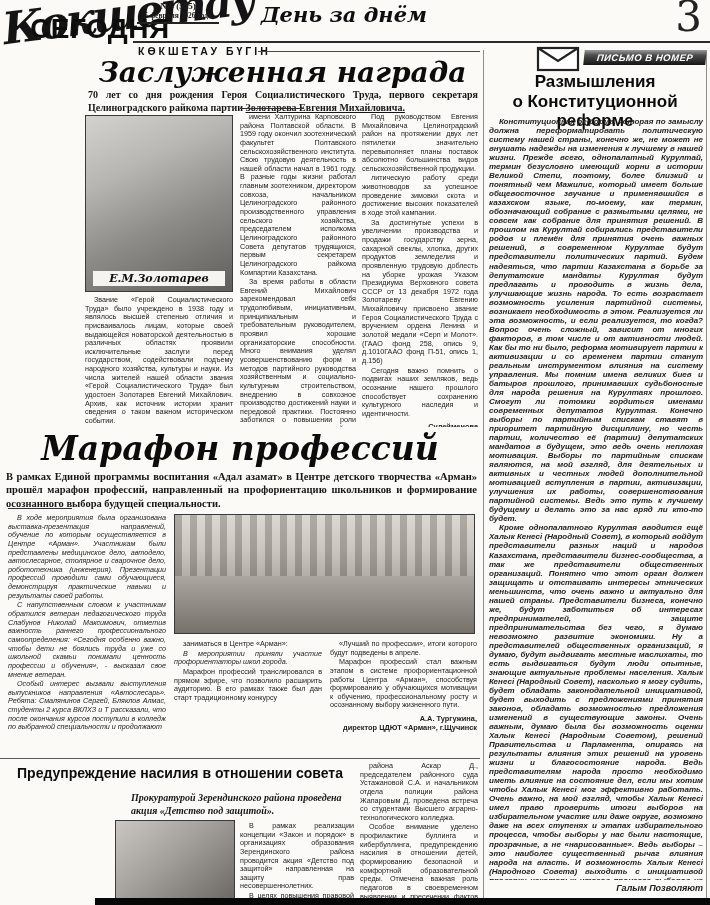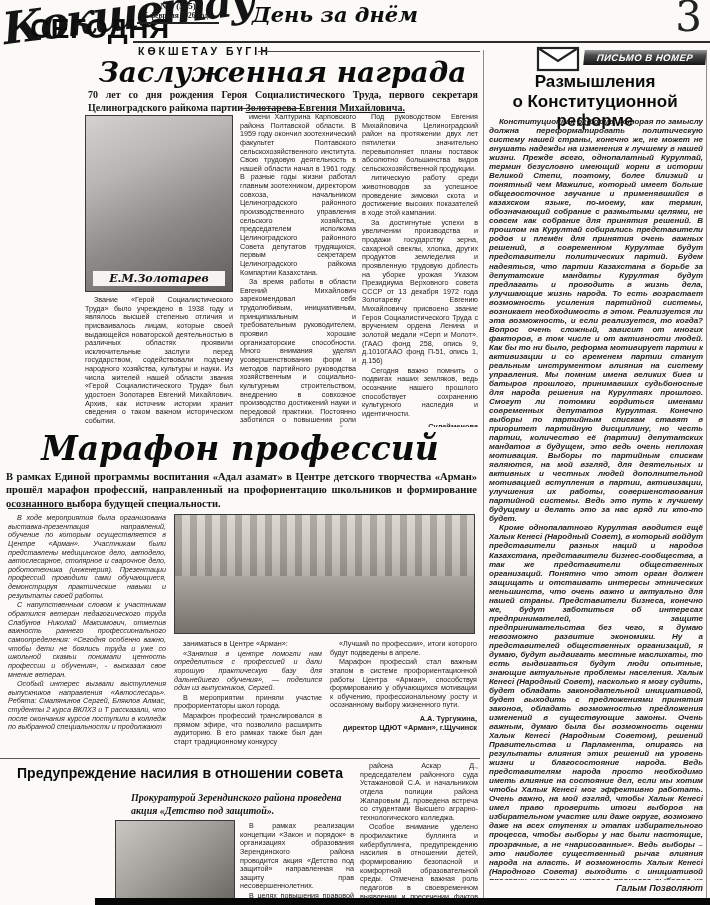--- a/index.html
+++ b/index.html
@@ -7,21 +7,21 @@
         font-family:"Liberation Sans",sans-serif;color:#1c1c1c;overflow:hidden;}
 
   
   .script-logo{position:absolute;left:2px;top:-12px;font:italic 700 44px "DejaVu Serif",serif;
                letter-spacing:-3px;transform:rotate(-7deg);color:#141414;white-space:nowrap;}
   .bold-logo{position:absolute;left:30px;top:13px;font-weight:900;font-size:28px;letter-spacing:.5px;color:#0d0d0d;}
   .kazakh-logo{position:absolute;left:138px;top:45px;font-weight:700;font-size:10.5px;letter-spacing:3px;color:#111;}
   .issue-box{position:absolute;left:137px;top:1px;width:82px;text-align:center;border-bottom:2px solid #222;padding-bottom:2px;}
   .issue-box .no{font:700 9px "Liberation Serif",serif;}
   .issue-box .date{font:700 7.5px "Liberation Serif",serif;}
-  .rubric{position:absolute;left:252px;top:2px;width:175px;text-align:left;font:italic 900 21px "DejaVu Serif",serif;color:#0e0e0e;}
+  .rubric{position:absolute;left:252px;top:2px;width:175px;text-align:right;font:italic 900 21px "DejaVu Serif",serif;color:#0e0e0e;}
   .pagenum{position:absolute;right:8px;top:-8px;font:400 42px "DejaVu Serif",serif;color:#222;}
   .header-rule{position:absolute;left:133px;right:0;top:41px;border-top:2px solid #2c2c2c;}
   .kazakh-dash{position:absolute;left:258px;top:51px;width:222px;border-top:1.5px solid #4a4a4a;}
 
   
   .v-rule{position:absolute;width:0;border-left:1px solid #8f8d89;}
   .h-rule{position:absolute;border-top:1px solid #5a5a5a;}
   .mini-rule{position:absolute;width:64px;border-top:1px solid #333;}
   .headline-script{position:absolute;text-align:center;font:italic 700 28px "DejaVu Serif",serif;color:#0c0c0c;}
   .headline-sans{position:absolute;text-align:center;font:700 14px "Liberation Sans",sans-serif;color:#0c0c0c;}
@@ -124,21 +124,20 @@
   <div class="body-col" style="left:8px;top:514px;width:158px;height:242px;font-style:italic;">
       <p class="para">В ходе мероприятия была организована выставка-презентация направлений, обучение по которым осуществляется в Центре «Арман». Участникам были представлены медицинское дело, автодело, автослесарное, столярное и сварочное дело, робототехника (инженерия). Презентации профессий проводили сами обучающиеся, демонстрируя практические навыки и результаты своей работы.</p>
       <p class="para">С напутственным словом к участникам обратился ветеран педагогического труда Слабунов Николай Максимович, отметив важность раннего профессионального самоопределения: «Сегодня особенно важно, чтобы дети не боялись труда и уже со школьной скамьи понимали ценность профессии и обучения», - высказал свое мнение ветеран.</p>
       <p class="para">Особый интерес вызвали выступления выпускников направления «Автослесарь». Ребята: Смалянинов Сергей, Бляклов Алмас, студенты 2 курса ВКЛХЗ и Т рассказали, что после окончания курсов поступили в колледж по выбранной специальности и продолжают</p>
     </div>
 
   <div class="photo group" style="left:174px;top:514px;width:301px;height:120px;"></div>
 
   <div class="body-col a2c2" style="left:174px;top:640px;width:148px;height:117px;">
       <p class="para">заниматься в Центре «Арман»:</p>
-      <p class="para">«Занятия в центре помогли нам определиться с профессией и дали хорошую практическую базу для дальнейшего обучения», — поделился один из выпускников, Сергей.</p>
       <p class="para">В мероприятии приняли участие профориентаторы школ города.</p>
       <p class="para">Марафон профессий транслировался в прямом эфире, что позволило расширить аудиторию. В его рамках также был дан старт традиционному конкурсу</p>
     </div>
 
   <div class="body-col" style="left:330px;top:640px;width:147px;height:117px;">
     <div>
         <p class="para">«Лучший по профессии», итоги которого будут подведены в апреле.</p>
         <p class="para">Марафон профессий стал важным этапом в системе профориентационной работы Центра «Арман», способствуя формированию у обучающихся мотивации к обучению, профессиональному росту и осознанному выбору жизненного пути.</p>
       </div>
     <div class="sig">А.А. Тургужина,

